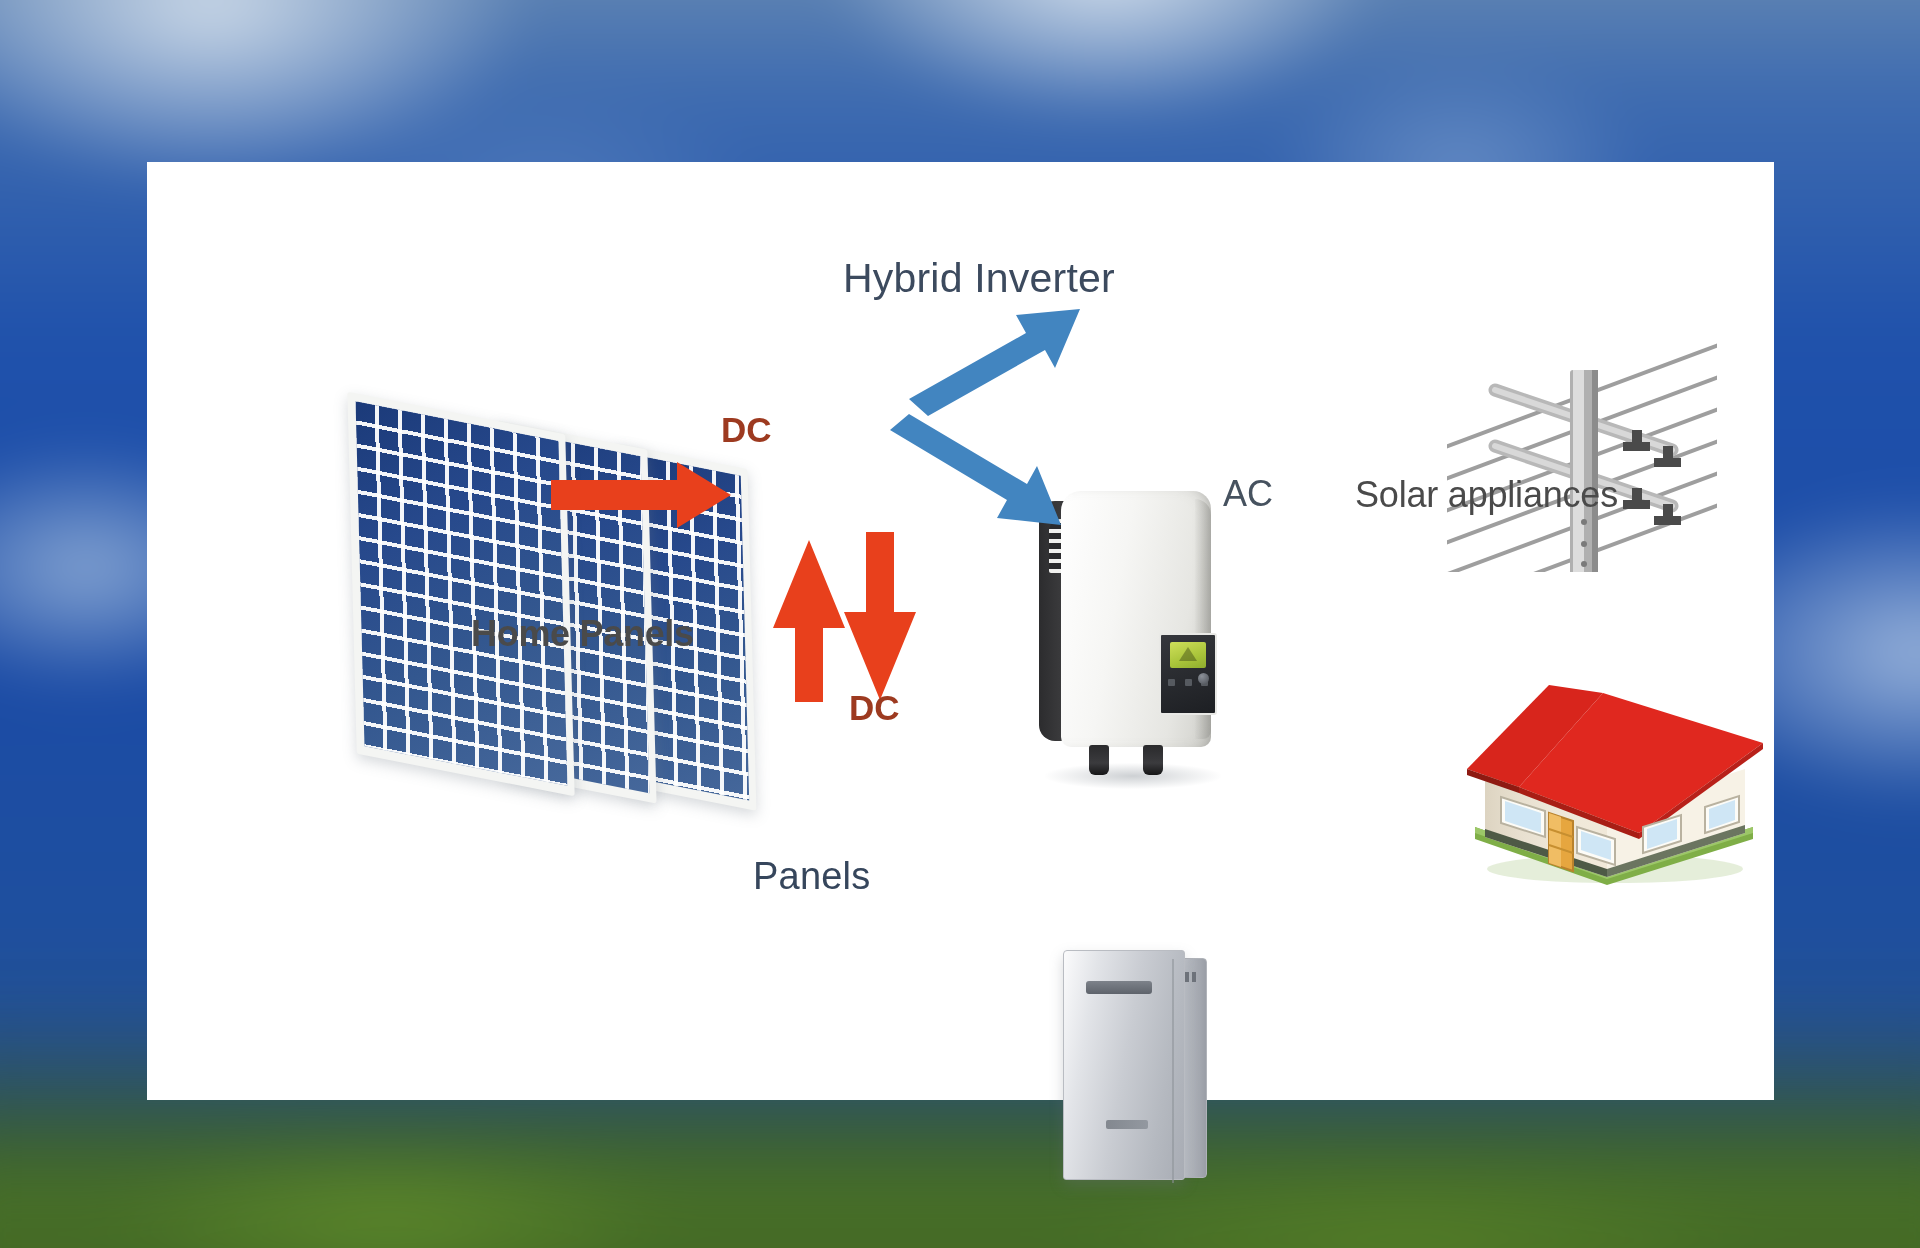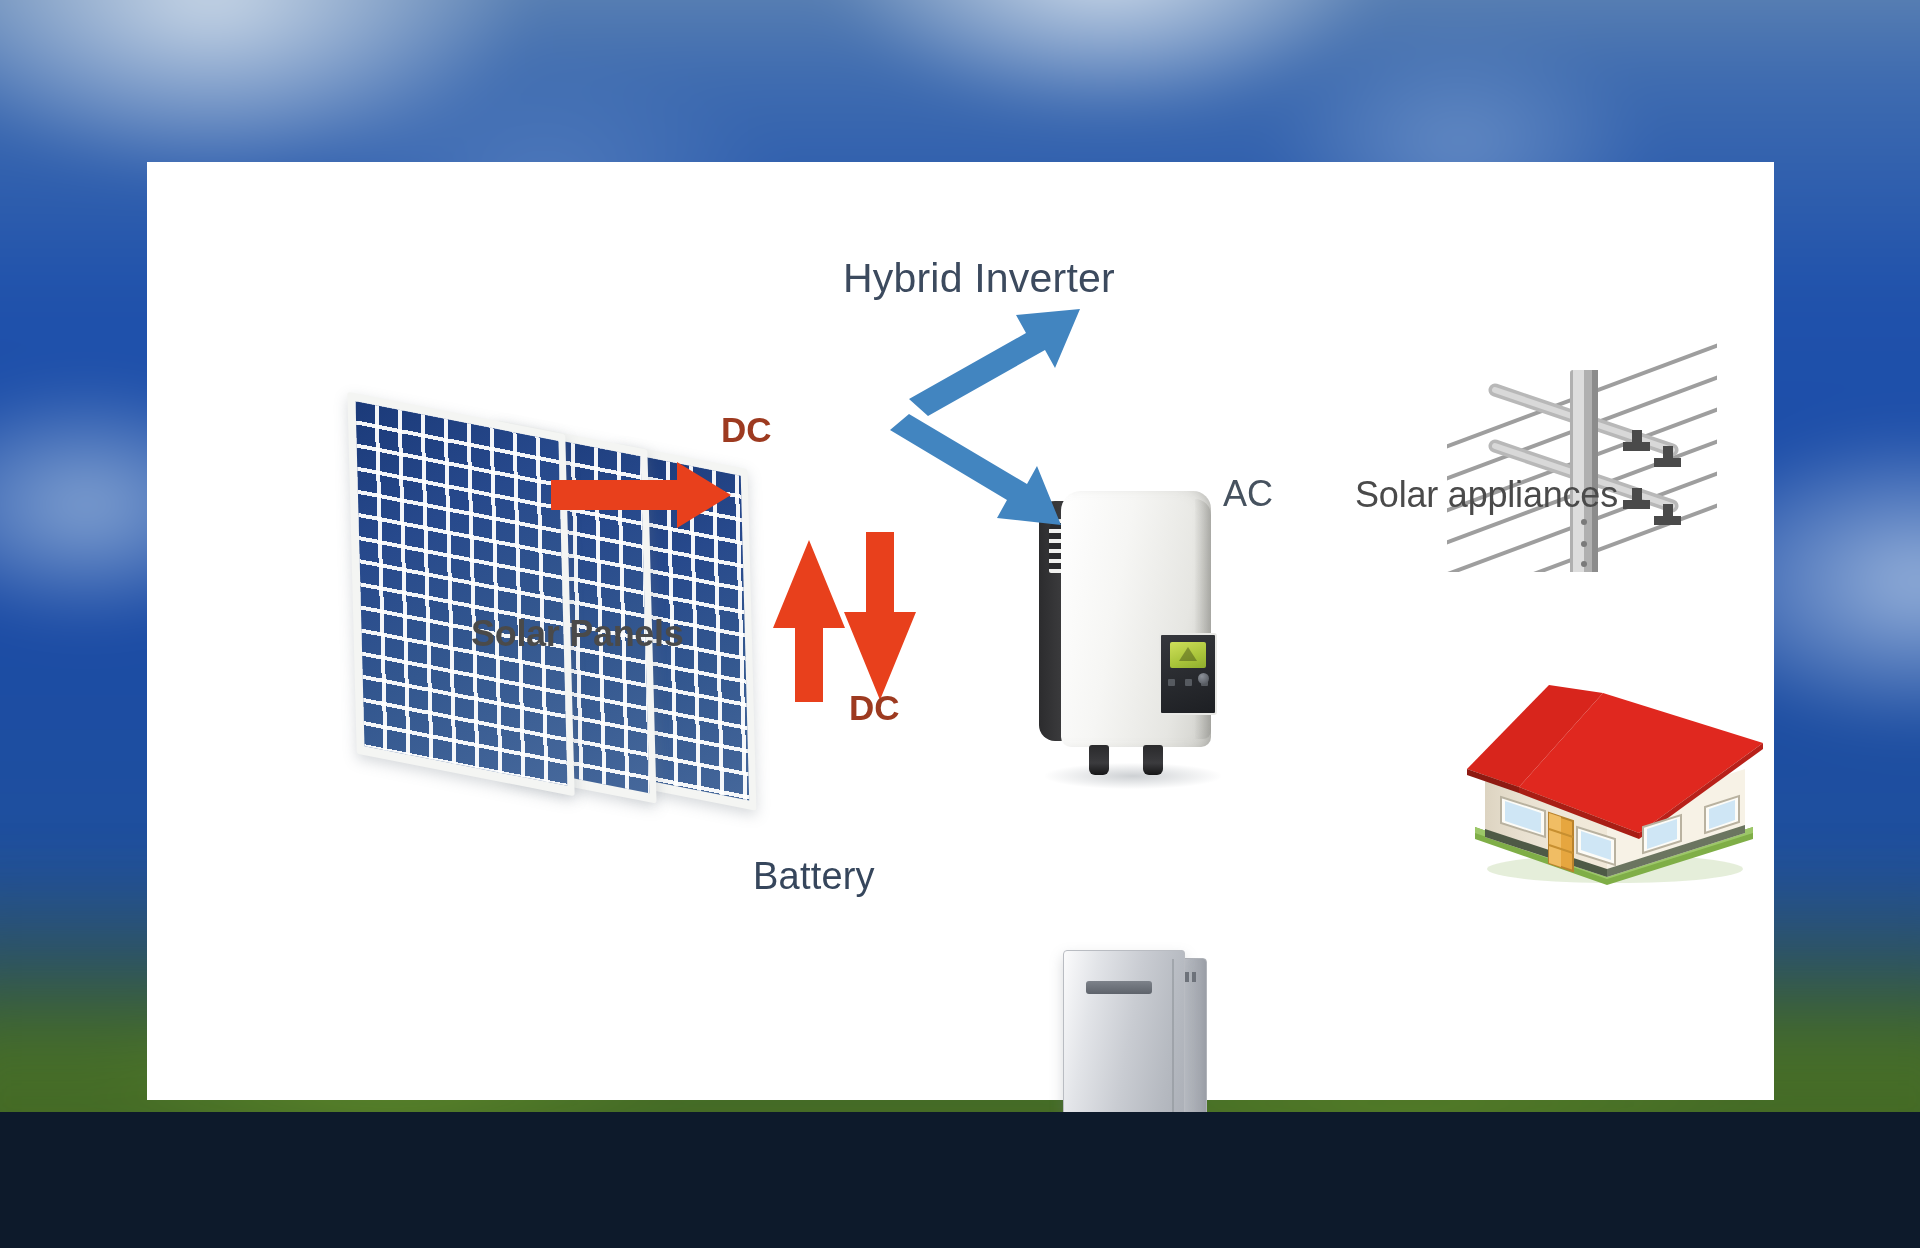--- a/index.html
+++ b/index.html
@@ -3,21 +3,21 @@
 <meta charset="utf-8">
 <style>
   html, body {
     margin: 0;
     padding: 0;
     background: #0d1a2b;
   }
   .stage {
     position: relative;
     width: 1920px;
-    height: 1112px;
+    height: 1248px;
     overflow: hidden;
     font-family: "Liberation Sans", sans-serif;
   }
 
   
   .bg {
     position: absolute;
     inset: -80px;
     background:
       radial-gradient(ellipse 520px 300px at 14% 6%, rgba(210,222,235,0.95) 0%, rgba(210,222,235,0) 62%),
@@ -389,20 +389,20 @@
       </g>
 
       <g>
         <path d="M719,370 L747,370 L747,450 L769,450 L733,538 L697,450 L719,450 Z" fill="#e8401c"></path>
       </g>
     </svg>
 
   </div>
 
   <div class="label lbl-inverter">Hybrid Inverter</div>
-  <div class="label lbl-solar">Solar Panels</div>
+  <div class="label lbl-solar">Home Panels</div>
   <div class="label lbl-home">Solar appliances</div>
   <div class="label lbl-ac">AC</div>
-  <div class="label lbl-battery">Battery</div>
+  <div class="label lbl-battery">Panels</div>
   <div class="label lbl-dc1">DC</div>
   <div class="label lbl-dc2">DC</div>
 
 </div>
 
 </body></html>

